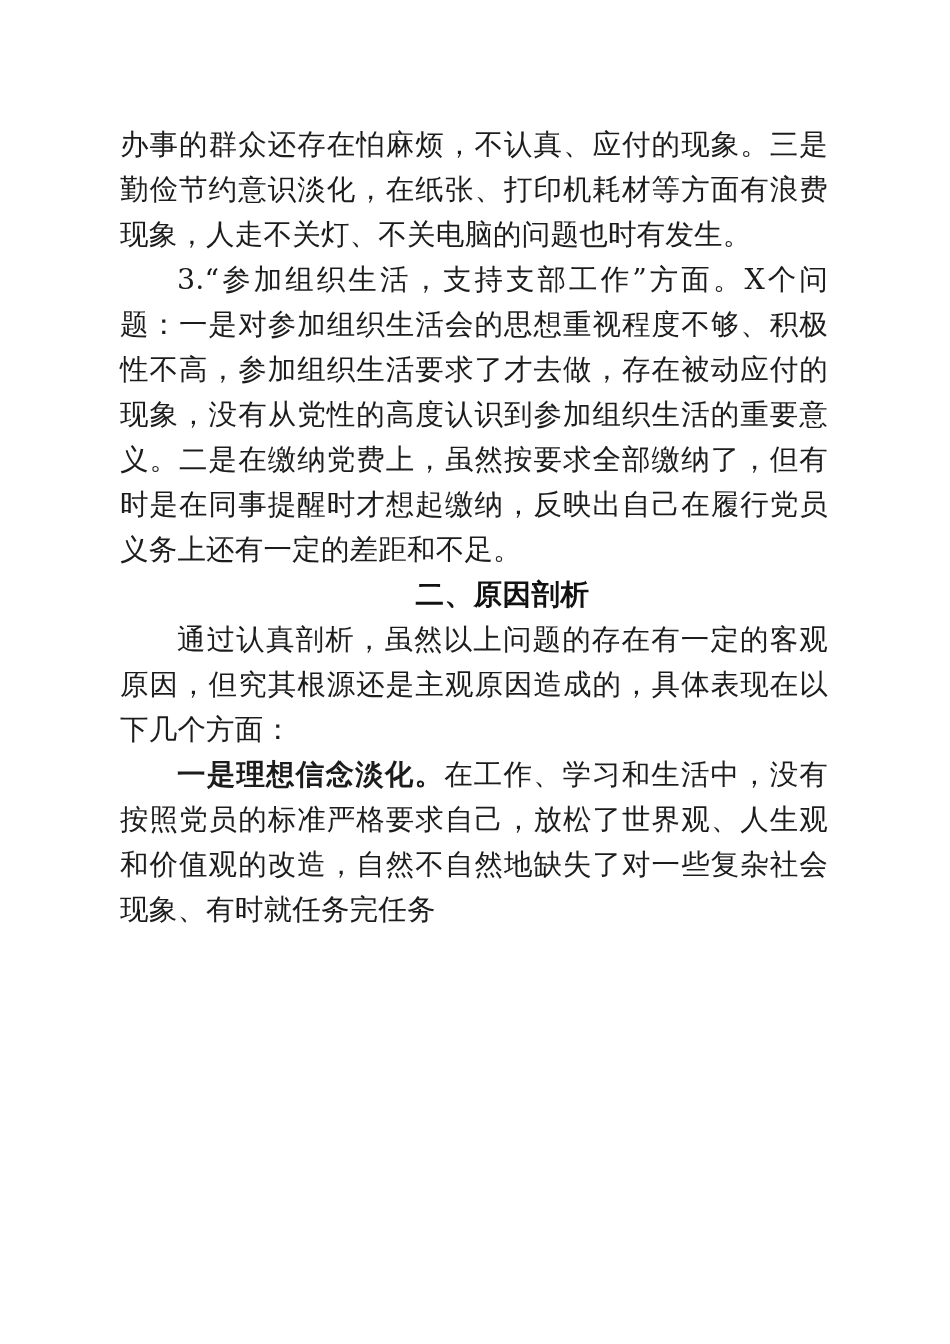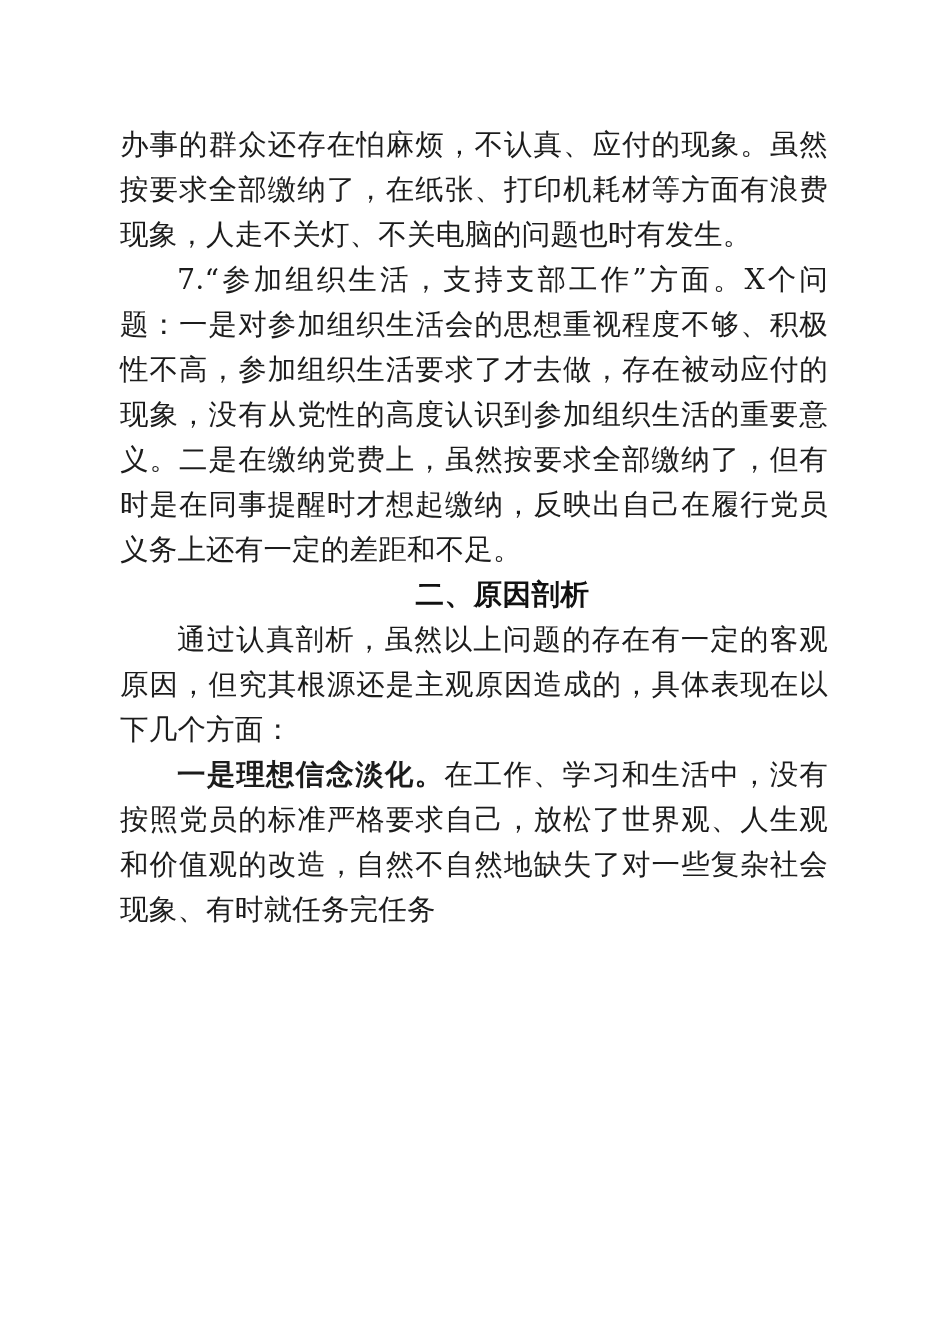--- a/index.html
+++ b/index.html
@@ -56,23 +56,23 @@
     font-family: Liberation Serif, serif;
     letter-spacing: 0.3px;
   }
 </style>
 </head>
 <body>
 
 <div id="page">
   <div class="doc-body">
 
-    <p class="para">办事的群众还存在怕麻烦，不认真、应付的现象。虽然按要求全部缴纳了，在纸张、打印机耗材等方面有浪费现象，人走不关灯、不关电脑的问题也时有发生。</p>
+    <p class="para">办事的群众还存在怕麻烦，不认真、应付的现象。三是勤俭节约意识淡化，在纸张、打印机耗材等方面有浪费现象，人走不关灯、不关电脑的问题也时有发生。</p>
 
-    <p class="para indent">7.“参加组织生活，支持支部工作”方面。X个问题：一是对参加组织生活会的思想重视程度不够、积极性不高，参加组织生活要求了才去做，存在被动应付的现象，没有从党性的高度认识到参加组织生活的重要意义。二是在缴纳党费上，虽然按要求全部缴纳了，但有时是在同事提醒时才想起缴纳，反映出自己在履行党员义务上还有一定的差距和不足。</p>
+    <p class="para indent">3.“参加组织生活，支持支部工作”方面。X个问题：一是对参加组织生活会的思想重视程度不够、积极性不高，参加组织生活要求了才去做，存在被动应付的现象，没有从党性的高度认识到参加组织生活的重要意义。二是在缴纳党费上，虽然按要求全部缴纳了，但有时是在同事提醒时才想起缴纳，反映出自己在履行党员义务上还有一定的差距和不足。</p>
 
 
     <p class="heading">二、原因剖析</p>
 
     <p class="para indent">通过认真剖析，虽然以上问题的存在有一定的客观原因，但究其根源还是主观原因造成的，具体表现在以下几个方面：</p>
 
     <p class="para indent"><span class="lead-bold">一是理想信念淡化。</span><span>在工作、学习和生活中，没有按照党员的标准严格要求自己，放松了世界观、人生观和价值观的改造，自然不自然地缺失了对一些复杂社会现象、有时就任务完任务</span></p>
 
   </div>
 </div>

